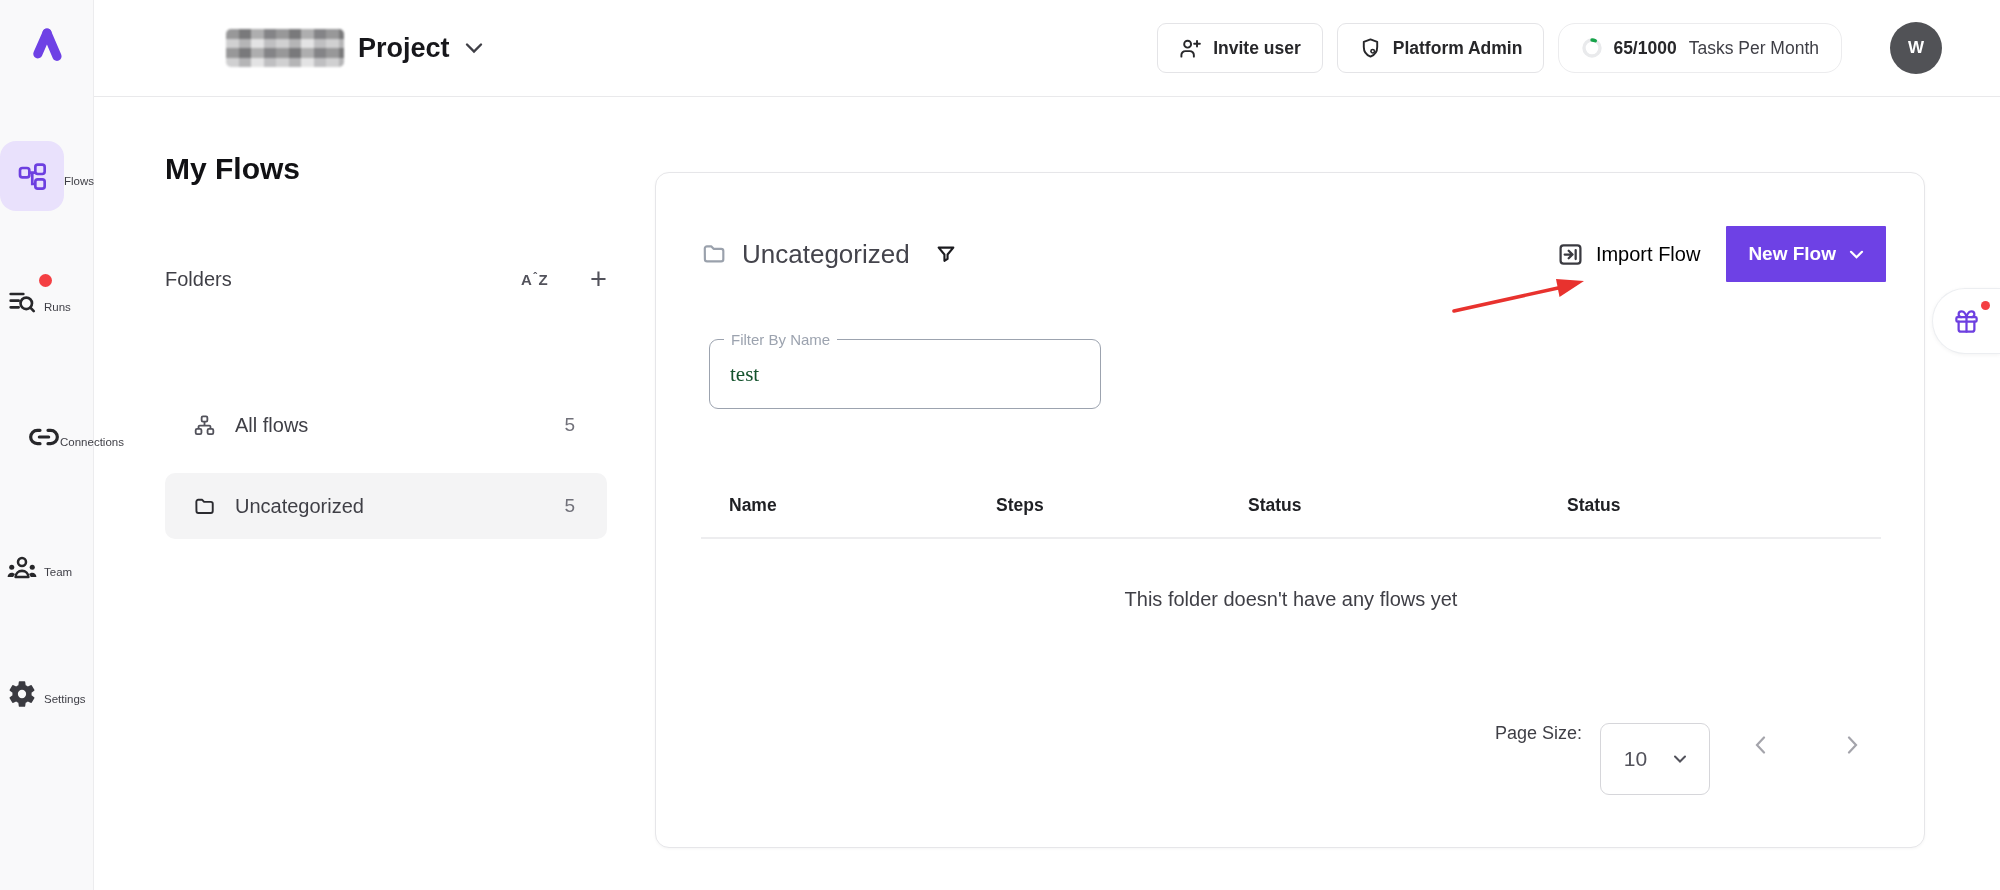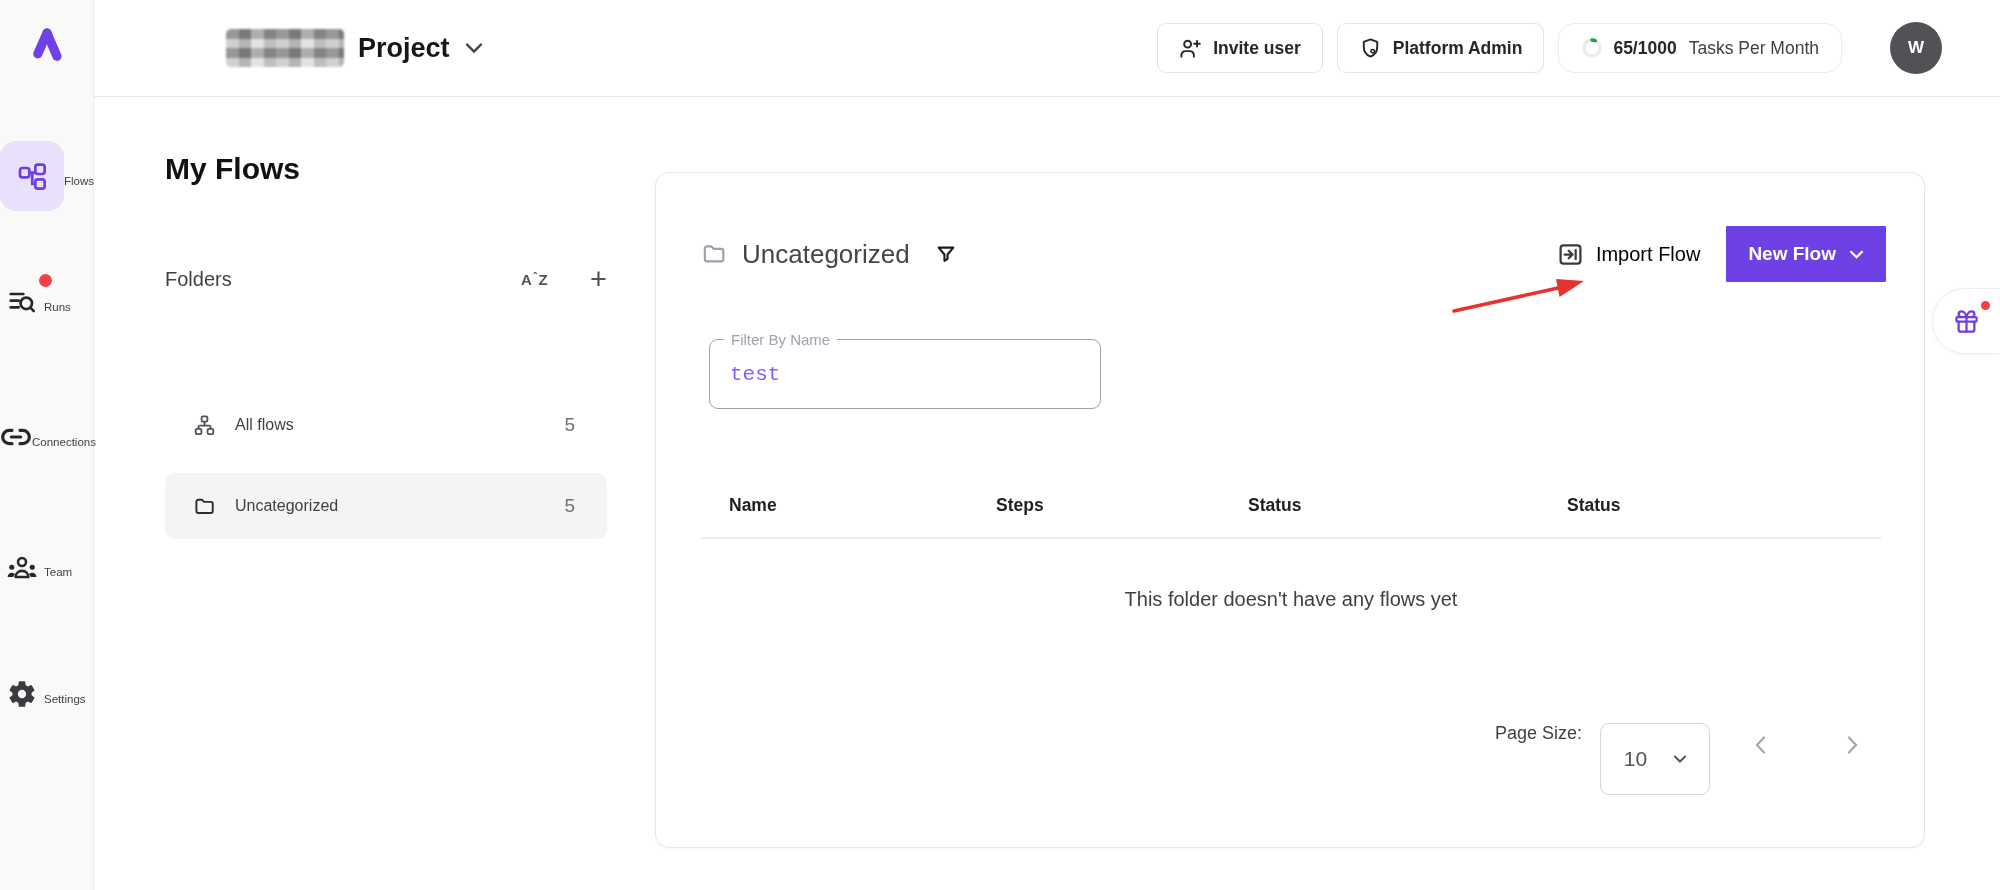--- a/index.html
+++ b/index.html
@@ -35,36 +35,36 @@
 
   
   .page-title { position:absolute; left:165px; top:152px; font-size:30px; font-weight:700; color:#111114; }
   .folders-head { position:absolute; left:165px; top:266px; width:442px; display:flex; align-items:center; }
   .folders-label { font-size:20px; color:#3f3f46; }
   .az-sort { margin-left:auto; color:#52525b; font-size:15px; font-weight:600; letter-spacing:.5px; cursor:pointer; display:flex; align-items:flex-end; }
   .az-sort .caret { font-size:11px; margin:0 1px 6px 1px; }
   .add-folder { margin-left:42px; font-size:29px; font-weight:300; color:#52525b; line-height:26px; cursor:pointer; }
   .folder-row { position:absolute; left:165px; width:442px; height:66px; border-radius:10px; display:flex; align-items:center; padding:0 22px 0 28px; cursor:pointer; }
   .folder-row.selected { background:#f4f4f5; }
-  .folder-row .row-label { font-size:16px; color:#3f3f46; margin-left:19px; }
+  .folder-row .row-label { font-size:20px; color:#3f3f46; margin-left:19px; }
   .folder-row .row-count { margin-left:auto; font-size:19px; color:#71717a; padding-right:10px; }
 
   
   .card { position:absolute; left:655px; top:172px; width:1270px; height:676px; background:#fff; border:1px solid #e6e6e9; border-radius:14px; box-shadow:0 1px 3px rgba(0,0,0,.04); }
   .card-head { position:absolute; left:45px; right:38px; top:52px; height:58px; display:flex; align-items:center; }
   .card-title-group { display:flex; align-items:center; gap:15px; }
   .card-title { font-size:26px; color:#44444c; font-weight:500; }
   .funnel-btn { margin-left:10px; cursor:pointer; }
   .card-actions { margin-left:auto; display:flex; align-items:center; }
   .import-flow { display:flex; align-items:center; gap:12px; font-size:20px; color:#000000; font-weight:500; cursor:pointer; }
   .btn-primary { margin-left:26px; height:56px; padding:0 22px; background:#6e41e5; border:none; border-radius:1px; color:#fff; font-size:19px; font-weight:700; display:flex; align-items:center; gap:13px; cursor:pointer; font-family:"Liberation Sans", sans-serif; }
 
   .filter-field { position:absolute; left:53px; top:166px; width:392px; height:70px; border:1px solid #9ca3af; border-radius:9px; }
   .filter-label { position:absolute; top:-9px; left:14px; background:#fff; padding:0 7px; font-size:15px; color:#9ca3af; }
-  .filter-input { position:absolute; left:20px; top:1px; width:350px; height:66px; border:none; outline:none; font-size:21px; color:#8b5cf6; font-family:Liberation Mono, monospace; background:transparent; }
+  .filter-input { position:absolute; left:20px; top:1px; width:350px; height:66px; border:none; outline:none; font-size:21px; color:#14532d; font-family:Liberation Serif, serif; background:transparent; }
 
   .flows-table { position:absolute; left:45px; top:300px; width:1180px; }
   .thead { display:grid; grid-template-columns:267px 252px 319px 342px; height:66px; align-items:center; border-bottom:2px solid #ededef; }
   .th { font-size:17.5px; font-weight:700; color:#1f2024; padding-left:28px; }
   .empty-msg { position:absolute; left:45px; top:415px; width:1180px; text-align:center; font-size:20px; color:#3f3f46; }
 
   .pagination { position:absolute; right:50px; top:550px; height:80px; display:flex; align-items:flex-start; }
   .page-size-label { font-size:18px; color:#3f3f46; }
   .page-size-select { margin-left:18px; width:110px; height:72px; border:1px solid #d6d6da; border-radius:9px; display:flex; align-items:center; justify-content:center; gap:27px; cursor:pointer; }
   .page-size-value { font-size:21px; color:#52525b; }
@@ -108,21 +108,21 @@
           <path d="M13 6H3.5M9.5 11H3.5M9.5 16H3.5"></path>
           <circle cx="15.2" cy="13" r="4.3"></circle>
           <path d="m20.8 18.8-2.5-2.6"></path>
         </svg>
       </span>
       <span class="red-dot"></span>
     </div>
     <div class="nav-label">Runs</div>
   </div>
 
-  <div class="nav-item" style="top:415px;">
+  <div class="nav-item" style="top:415px;padding-left:28px;">
     <div class="nav-iconbox">
       <span>
         <svg width="32" height="32" viewBox="0 0 24 24" fill="none" stroke="#27272a" stroke-width="2.4" stroke-linecap="round">
           <path d="M9 17H7A5 5 0 0 1 7 7h2"></path>
           <path d="M15 7h2a5 5 0 1 1 0 10h-2"></path>
           <line x1="8.5" y1="12" x2="15.5" y2="12"></line>
         </svg>
       </span>
     </div>
     <div class="nav-label">Connections</div>

